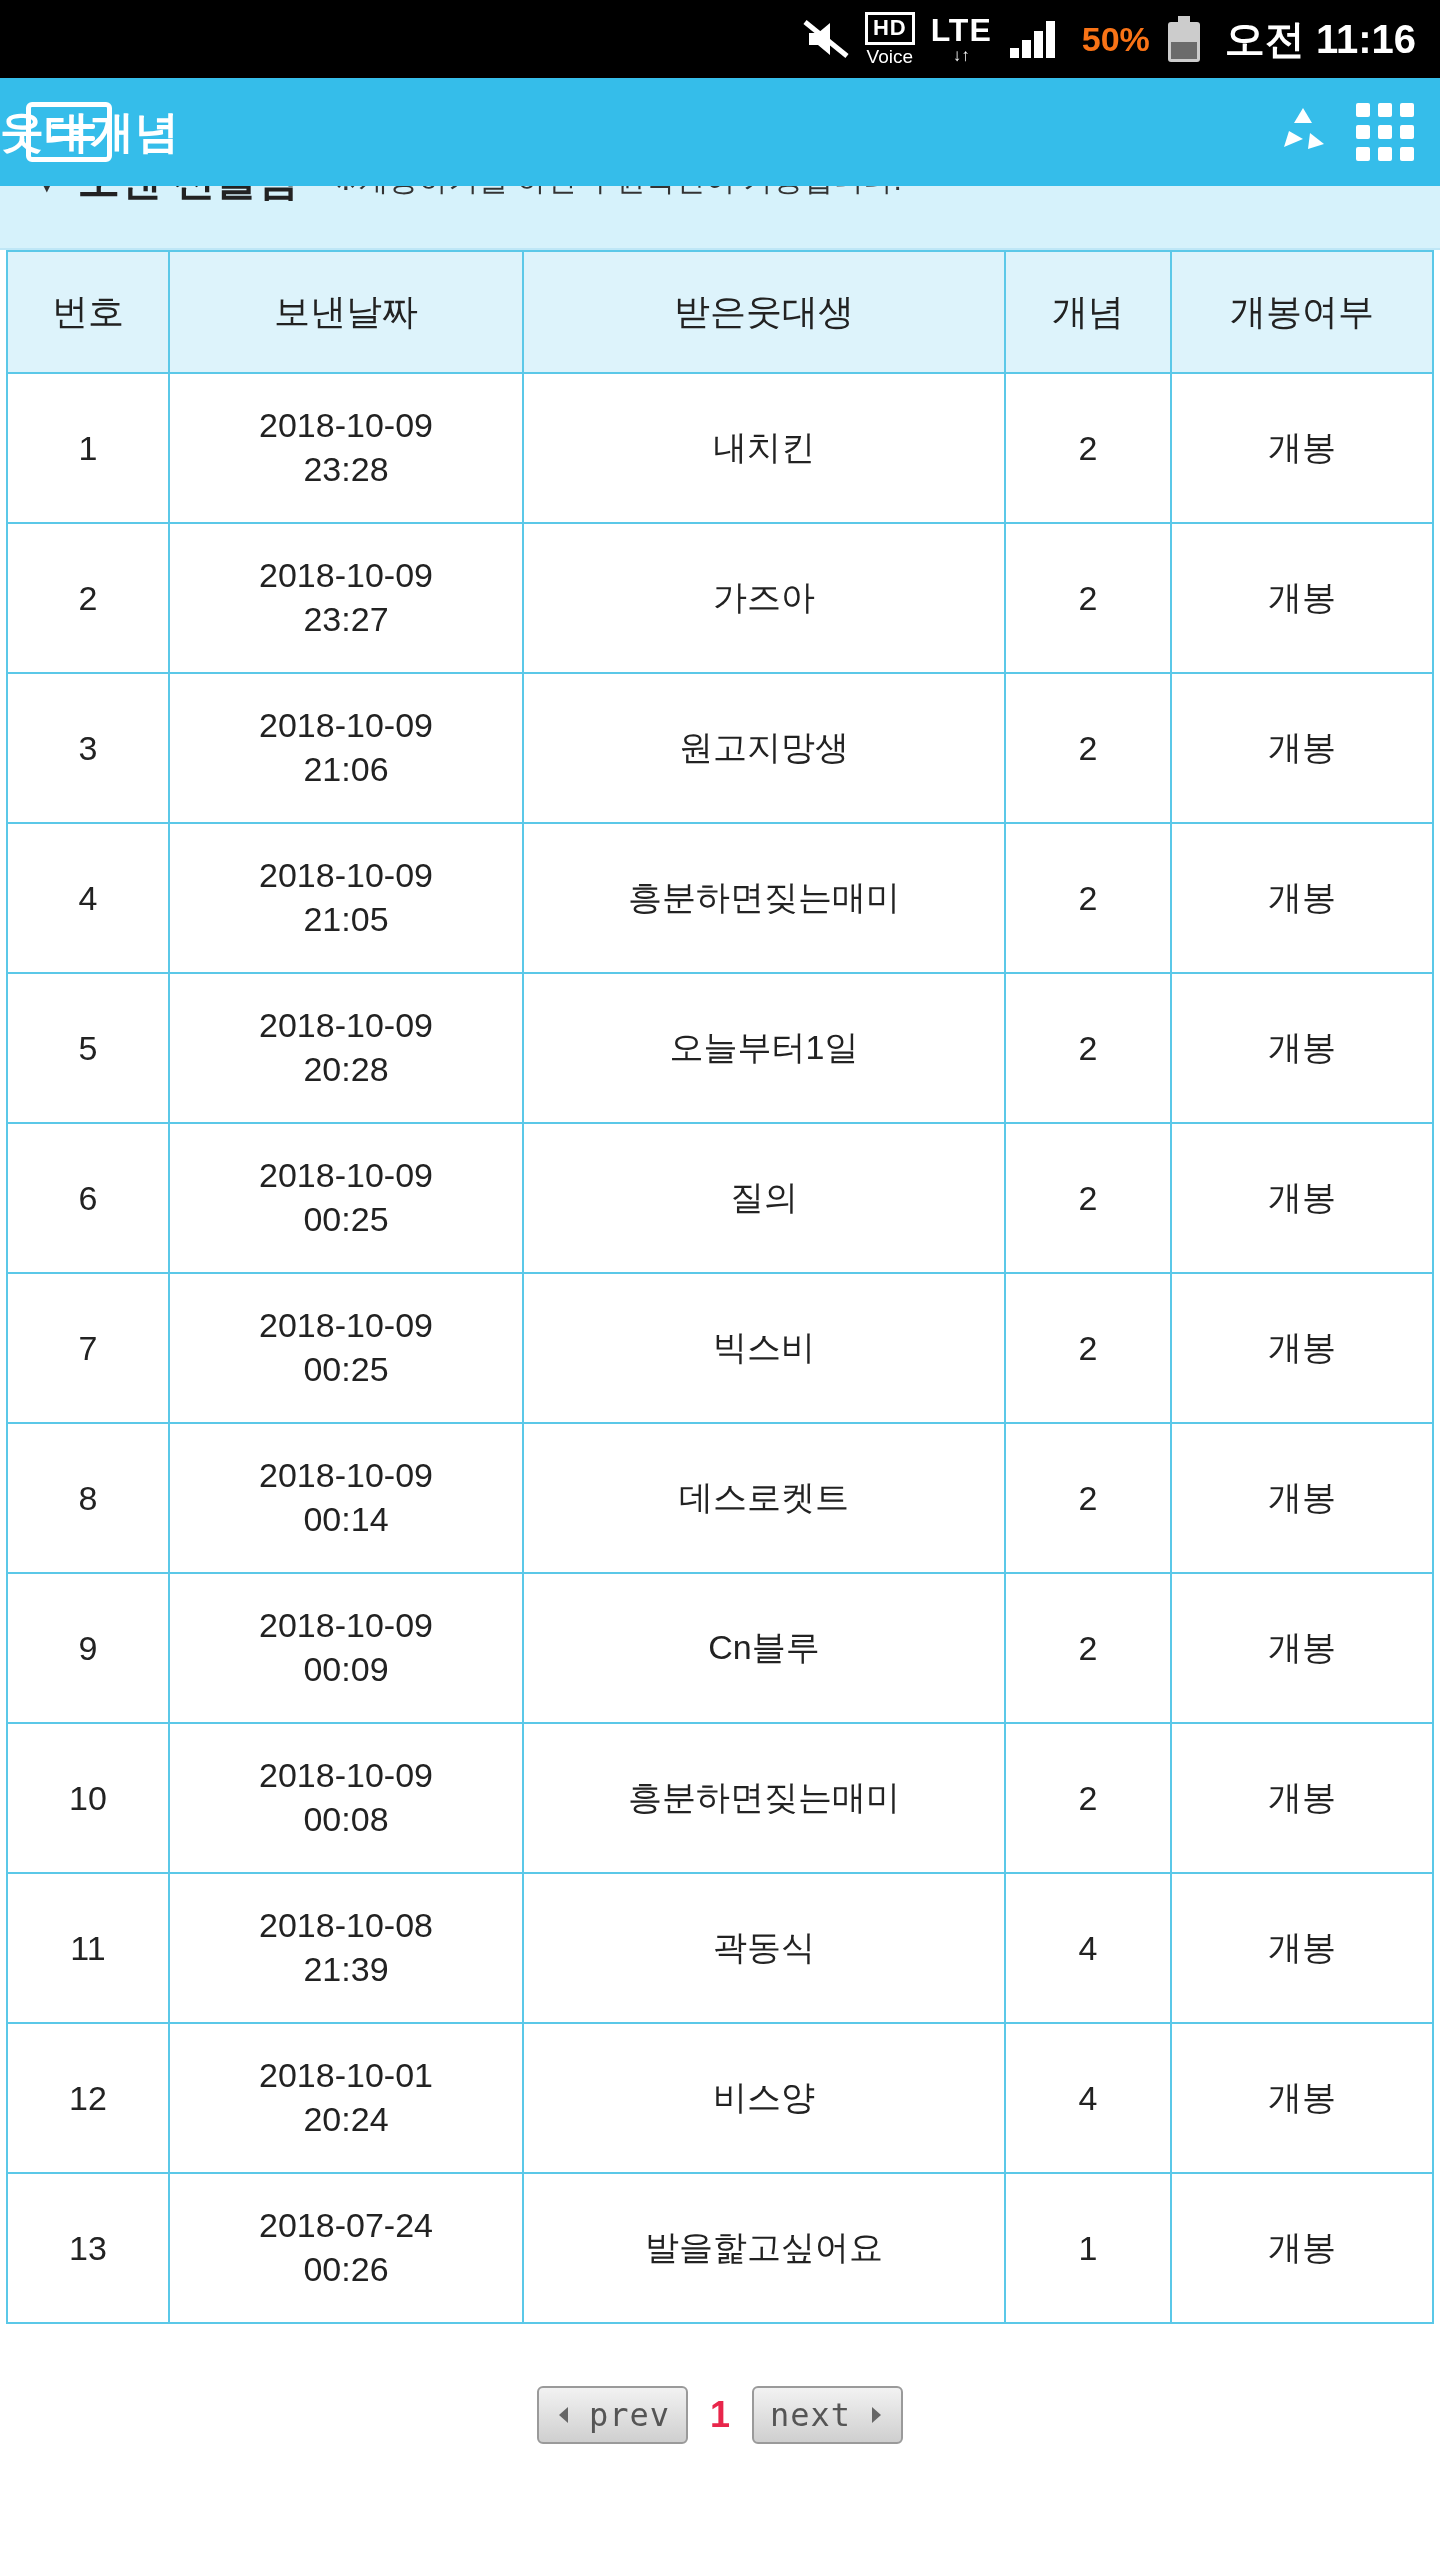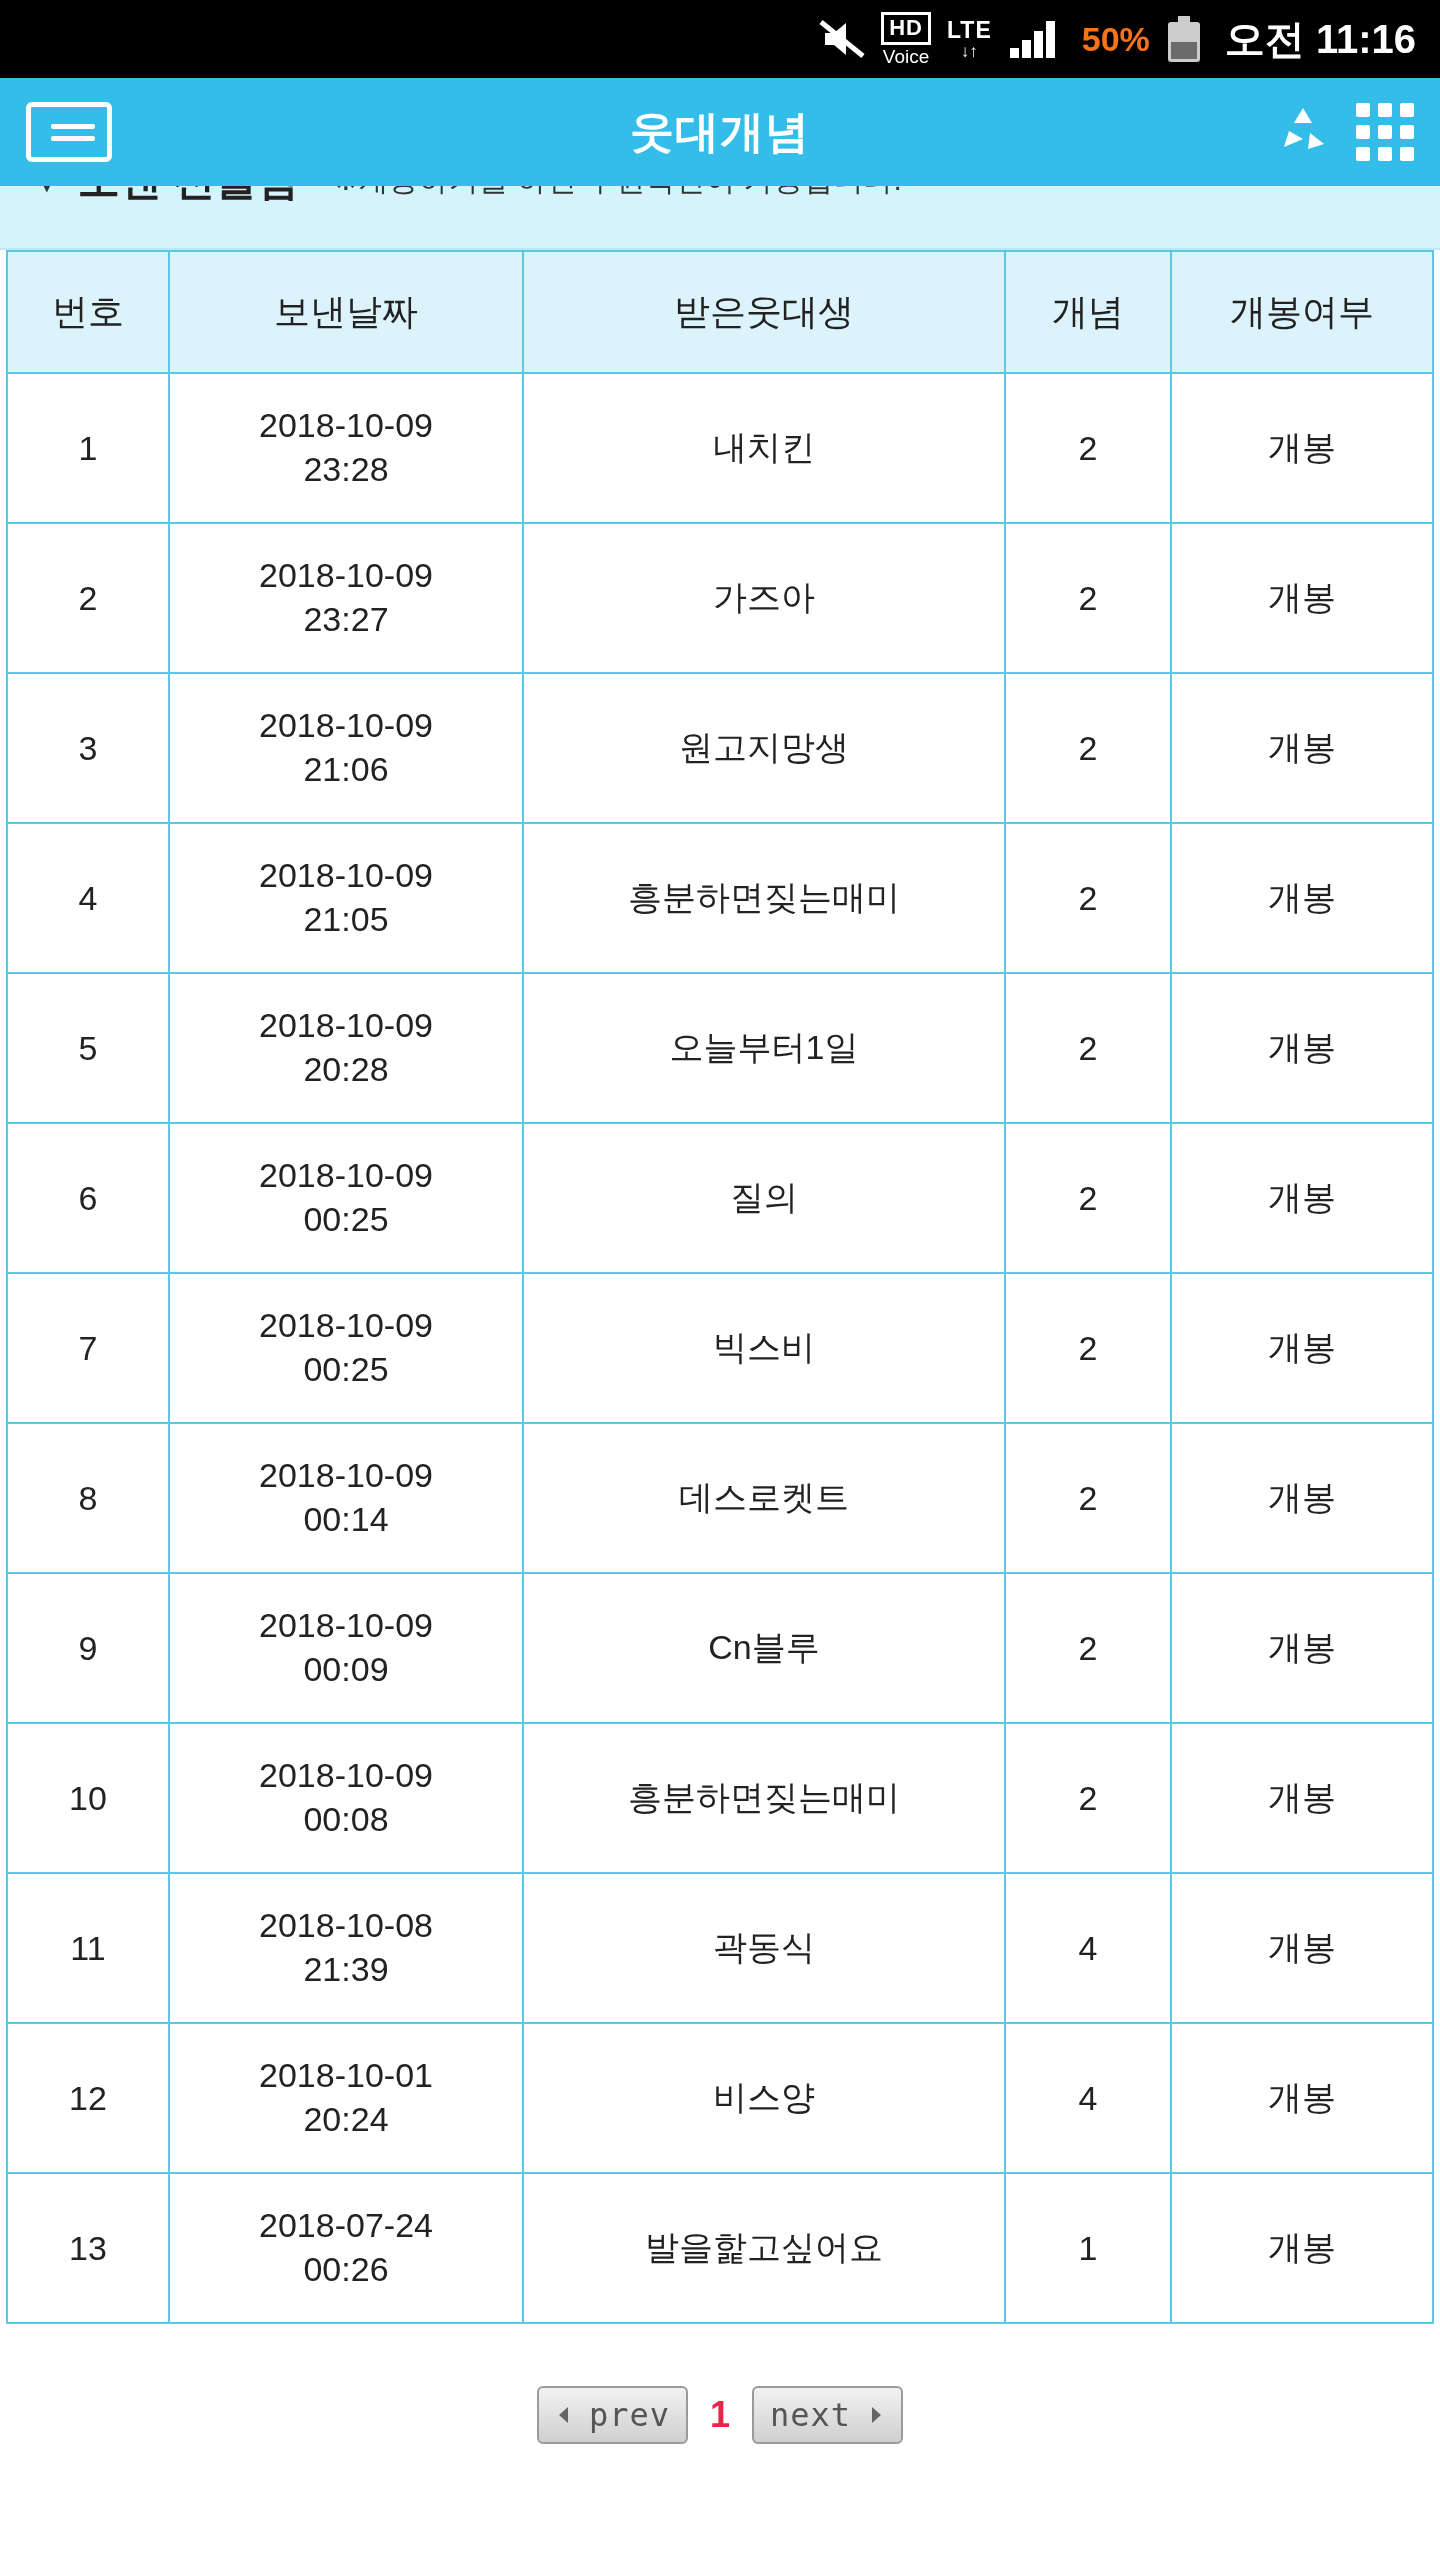--- a/index.html
+++ b/index.html
@@ -37,21 +37,21 @@
     color: #ffffff;
     font-size: 22px;
     font-weight: bold;
     line-height: 1;
     padding: 2px 5px 3px 5px;
     letter-spacing: 1px;
   }
   .sb-hd-wrap { display: flex; flex-direction: column; align-items: center; }
   .sb-hd-sub { color: #ffffff; font-size: 19px; line-height: 1.05; margin-top: 2px; }
   .sb-lte-wrap { display: flex; flex-direction: column; align-items: center; line-height: 1; }
-  .sb-lte { color: #ffffff; font-size: 23px; font-weight: bold; letter-spacing: 1px; }
+  .sb-lte { color: #ffffff; font-size: 32px; font-weight: bold; letter-spacing: 1px; }
   .sb-lte-sub { color: #ffffff; font-size: 17px; margin-top: 1px; }
   .sb-batt-pct {
     color: #f97316;
     font-size: 34px;
     font-weight: bold;
     margin-left: 6px;
   }
   .sb-clock {
     color: #ffffff;
     font-size: 40px;
@@ -66,21 +66,20 @@
     background: #35bdea;
     display: flex;
     align-items: center;
     position: relative;
     box-sizing: border-box;
     padding: 0 26px;
   }
   .appbar-title {
     position: absolute;
     left: 0; right: 0;
-    text-align: center;
     color: #ffffff;
     font-size: 44px;
     font-weight: bold;
     letter-spacing: 1px;
     pointer-events: none;
   }
   .menu-btn {
     width: 86px;
     height: 60px;
     border: 5px solid #ffffff;

